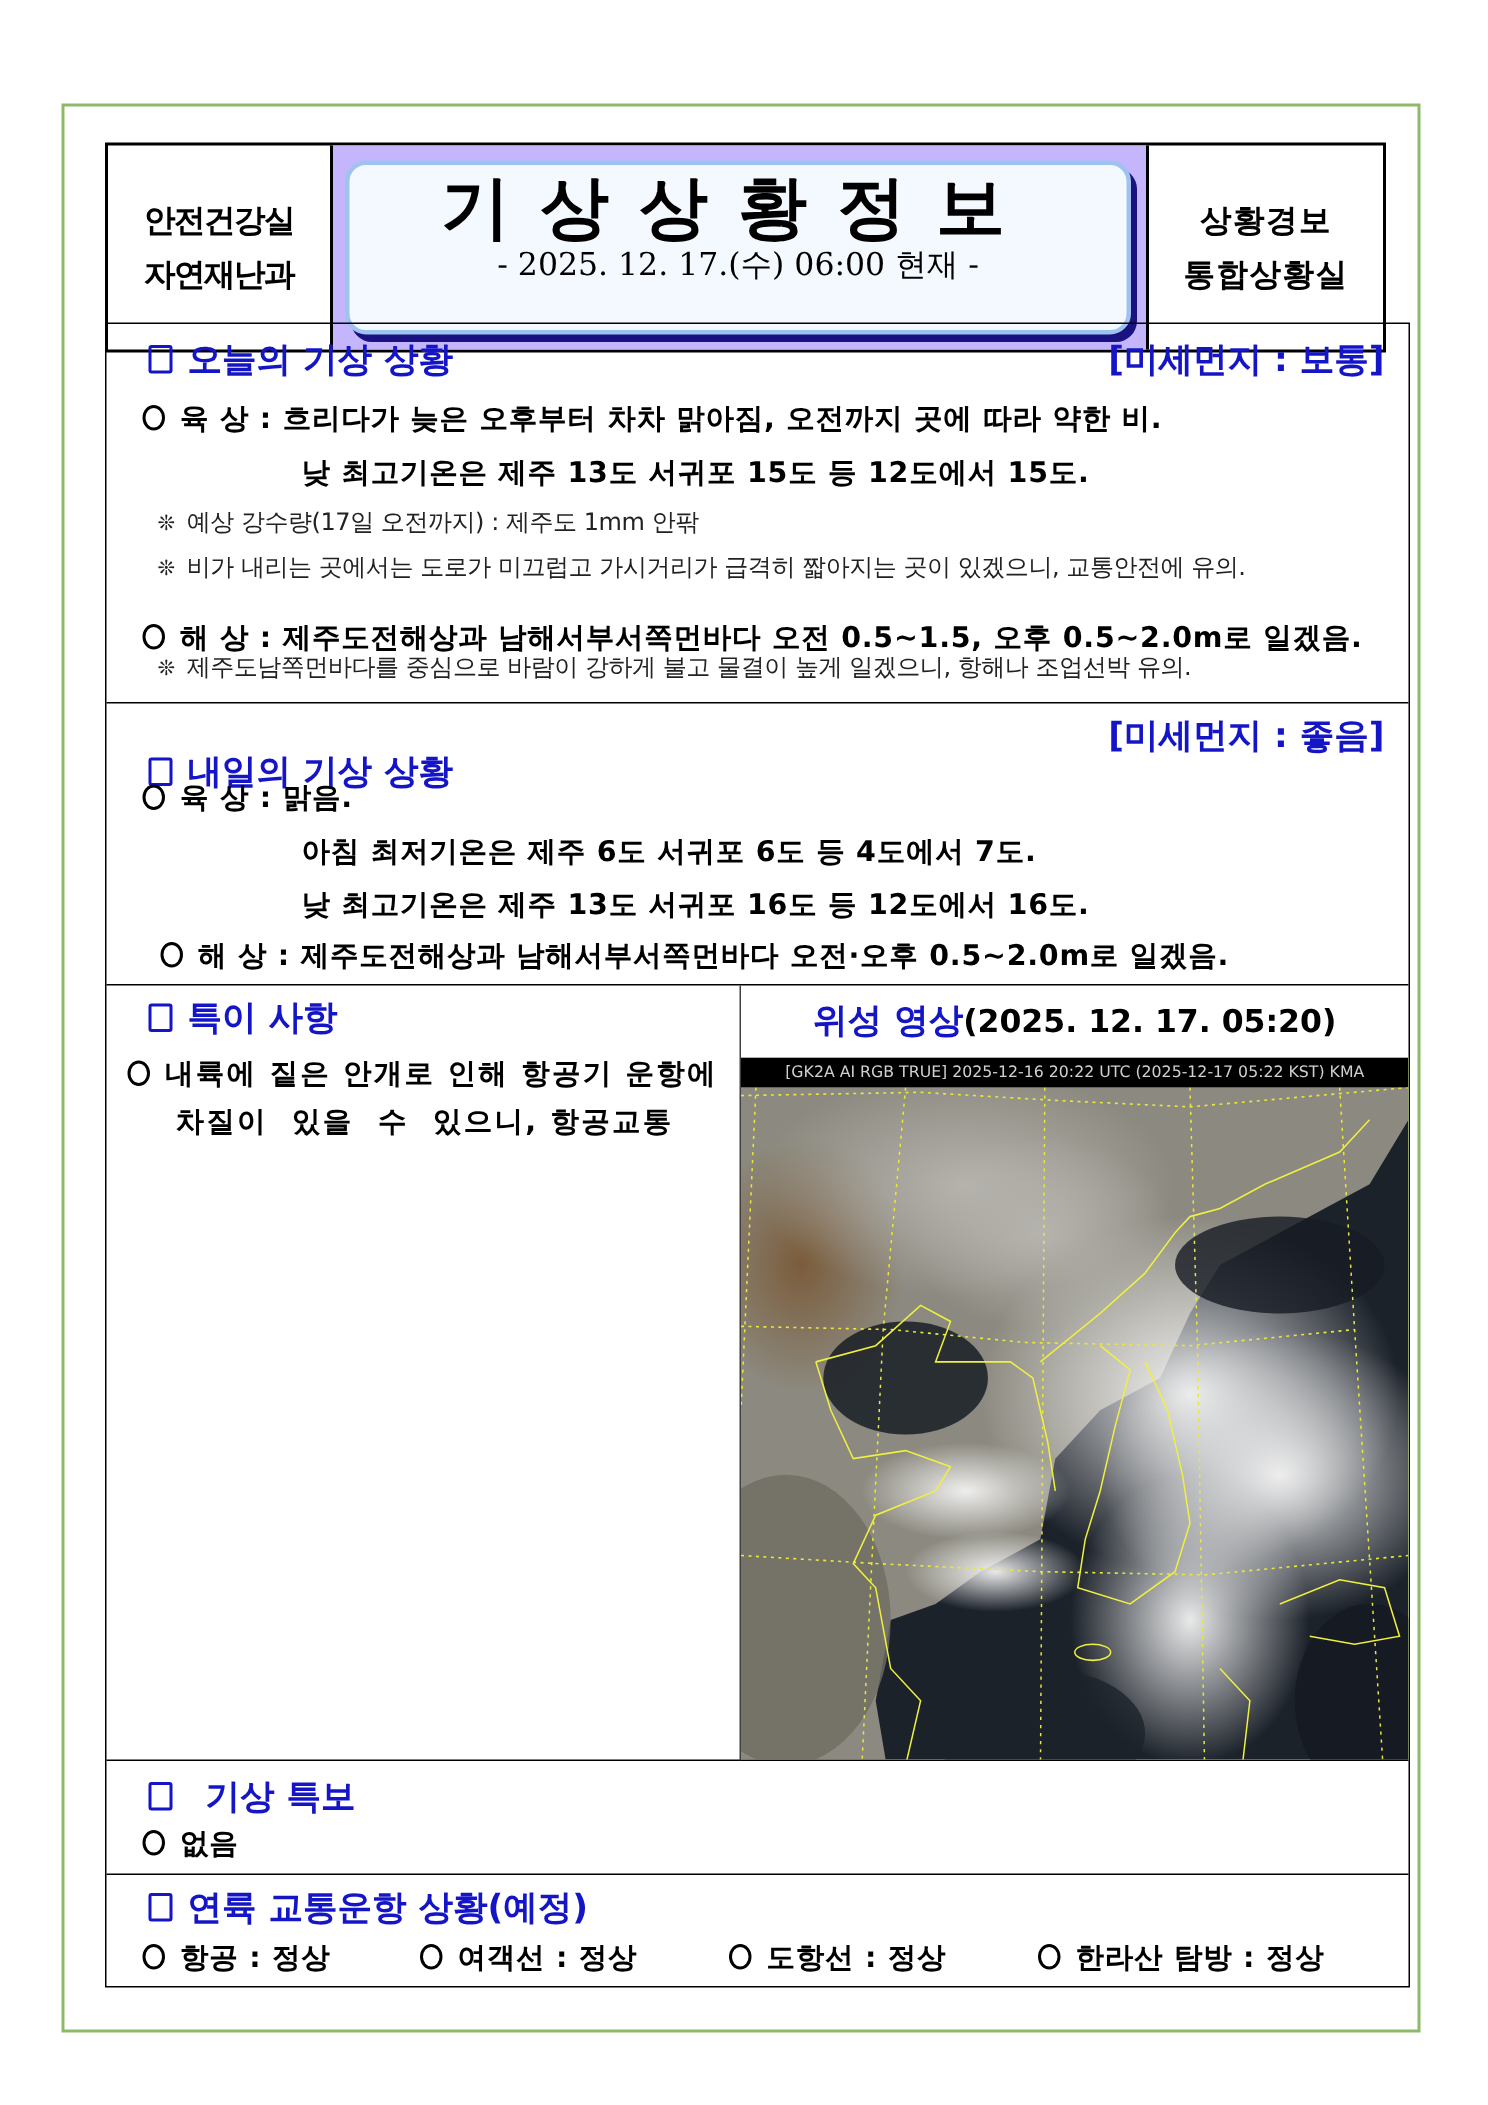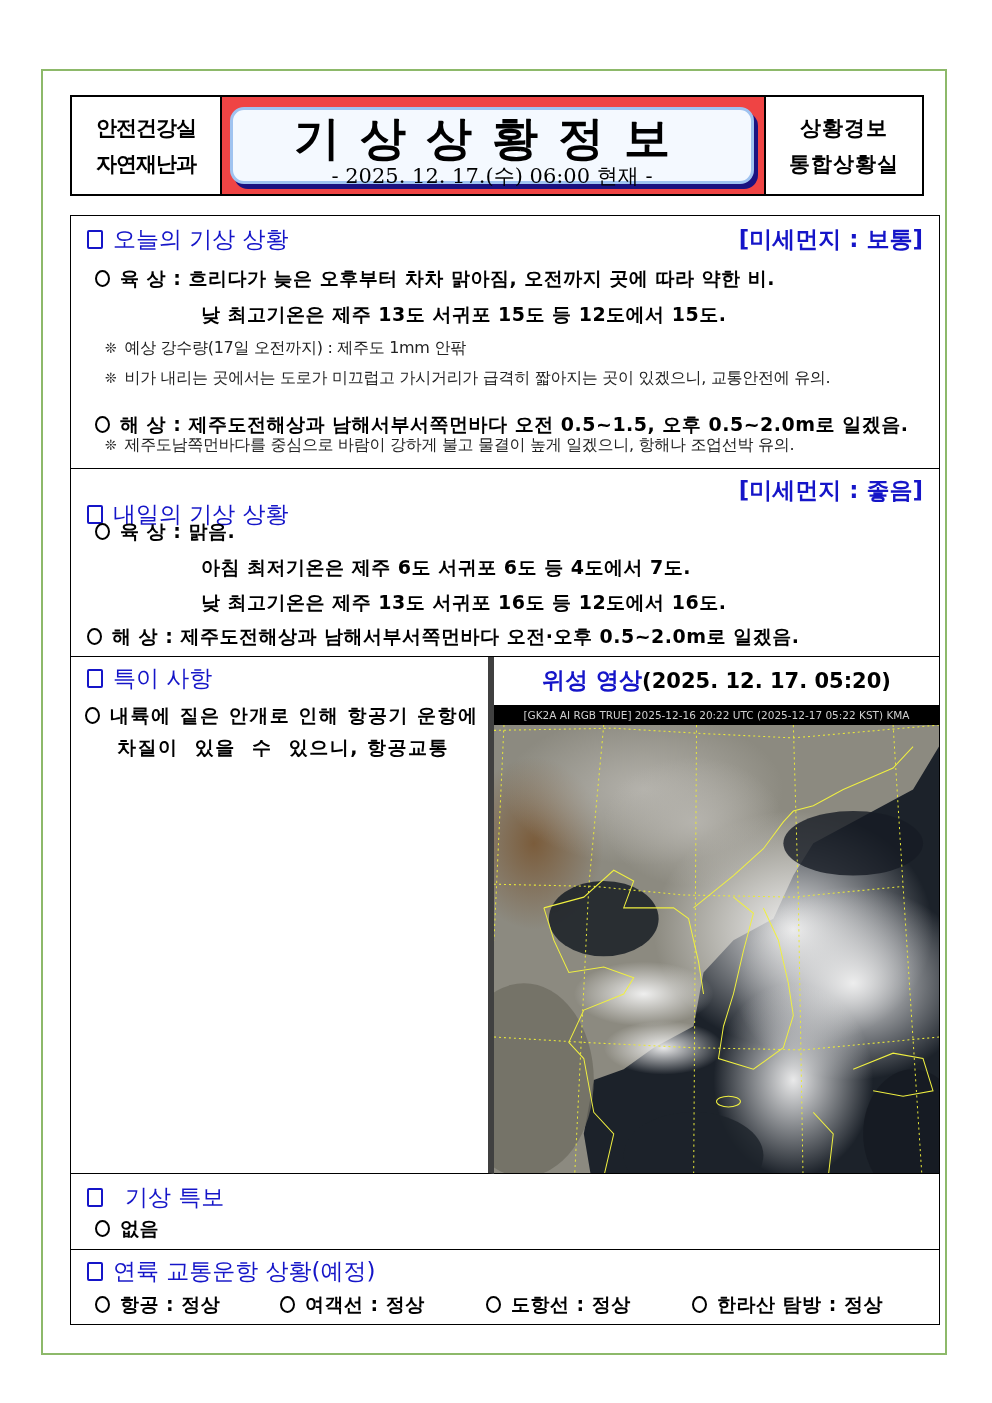--- a/index.html
+++ b/index.html
@@ -1,40 +1,40 @@
 <!DOCTYPE html>
 <html><head>
 <meta charset="utf-8">
 <style>
   html, body { margin:0; padding:0; background:#ffffff; }
   body { width:992px; height:1403px; position:relative; font-family:"DejaVu Sans", "Liberation Sans", sans-serif; color:#000; overflow:hidden; }
   .page-frame { position:absolute; left:41px; top:69px; width:906px; height:1286px; border:2px solid #8db96a; box-sizing:border-box; }
 
   
-  .header { position:absolute; left:70px; top:95px; width:854px; height:101px; border:2px solid #000; box-sizing:border-box; display:flex; }
+  .header { position:absolute; left:70px; top:95px; width:854px; height:140px; border:2px solid #000; box-sizing:border-box; display:flex; }
   .hdr-side { width:148px; display:flex; flex-direction:column; justify-content:center; align-items:center; font-weight:bold; font-size:21px; line-height:36px; letter-spacing:-1px; }
   .hdr-side.left { border-right:2px solid #000; }
   .hdr-side.right { border-left:2px solid #000; width:156px; letter-spacing:1px; }
-  .hdr-center { flex:1; background:#ef4444; position:relative; }
+  .hdr-center { flex:1; background:#c4b5fd; position:relative; }
   .banner { position:absolute; left:8px; top:10px; right:10px; bottom:10px; background:#f4f9ff; border:3px solid #9fc3f0; border-radius:14px; box-shadow:4px 5px 0 #1a1280; box-sizing:border-box; }
   .banner-title { position:absolute; top:2px; left:0; right:0; text-align:center; font-weight:bold; font-size:46px; letter-spacing:20px; line-height:52px; }
   .banner-date { position:absolute; top:52px; left:0; right:0; text-align:center; font-family:"DejaVu Serif", "Liberation Serif", serif; font-size:21px; line-height:28px; }
 
   
   .main { position:absolute; left:70px; top:215px; width:870px; height:1110px; border:1px solid #000; box-sizing:border-box; }
   .sec { position:absolute; left:0; right:0; border-bottom:1px solid #000; box-sizing:border-box; }
-  .sec-head { position:absolute; left:16px; display:flex; align-items:center; color:#1515c8; font-weight:normal; font-size:23px; }
+  .sec-head { position:absolute; left:28px; display:flex; align-items:center; color:#1515c8; font-weight:bold; font-size:23px; }
   .chk { display:inline-block; width:16px; height:19px; border:2px solid #1515c8; border-radius:2px; margin-right:10px; box-sizing:border-box; }
   .pm { position:absolute; right:16px; color:#1515c8; font-weight:bold; font-size:23px; }
   .line { position:absolute; white-space:nowrap; font-size:19px; font-weight:bold; letter-spacing:0.5px; }
   .note { position:absolute; white-space:nowrap; font-size:16px; color:#222; letter-spacing:-0.3px; }
   .circ { display:inline-block; width:15px; height:17px; border:2px solid #000; border-radius:50%; box-sizing:border-box; vertical-align:-2px; margin-right:10px; }
   .star { font-size:14px; margin-right:8px; }
 
-  .special-left { position:absolute; left:0; top:441px; width:423px; height:517px; border-right:6px solid #404040; border-bottom:1px solid #000; box-sizing:border-box; }
+  .special-left { position:absolute; left:0; top:441px; width:423px; height:517px; border-right:1px solid #404040; border-bottom:1px solid #000; box-sizing:border-box; }
   .special-right { position:absolute; left:423px; top:441px; right:0; height:517px; border-bottom:1px solid #000; box-sizing:border-box; }
   .sat-caption { position:absolute; top:8px; left:0; right:0; text-align:center; font-size:21px; font-weight:bold; }
   .sat-caption .blue { color:#1515c8; font-size:23px; }
   .sat-img { position:absolute; left:0; right:0; top:48px; bottom:0; background:#bef264; overflow:hidden; }
   .sat-bar { position:absolute; left:0; right:0; top:0; height:20px; background:#000; color:#d0d0d0; font-size:10.5px; text-align:center; line-height:20px; font-family:"DejaVu Sans", sans-serif; }
   .sat-map { position:absolute; left:0; right:0; top:20px; bottom:0; }
 </style>
 </head>
 <body>
 
@@ -95,21 +95,21 @@
     </div>
     <div class="pm" style="top:6px;">[미세먼지 : 좋음]</div>
 
     <div class="line" style="left:24px; top:50px;">
       <span class="circ"></span><span>육 상 :</span>
       <span>맑음.</span>
     </div>
     <div class="line" style="left:130px; top:86px;">아침 최저기온은 제주 6도 서귀포 6도 등 4도에서 7도.</div>
     <div class="line" style="left:130px; top:121px;">낮 최고기온은 제주 13도 서귀포 16도 등 12도에서 16도.</div>
 
-    <div class="line" style="left:16px; top:155px;">
+    <div class="line" style="left:36px; top:155px;">
       <span class="circ"></span><span>해 상 :</span>
       <span>제주도전해상과 남해서부서쪽먼바다 오전·오후 0.5~2.0m로 일겠음.</span>
     </div>
   </div>
 
   <div class="special-left">
     <div class="sec-head" style="top:6px;">
       <span class="chk"></span>
       <span>특이 사항</span>
     </div>

